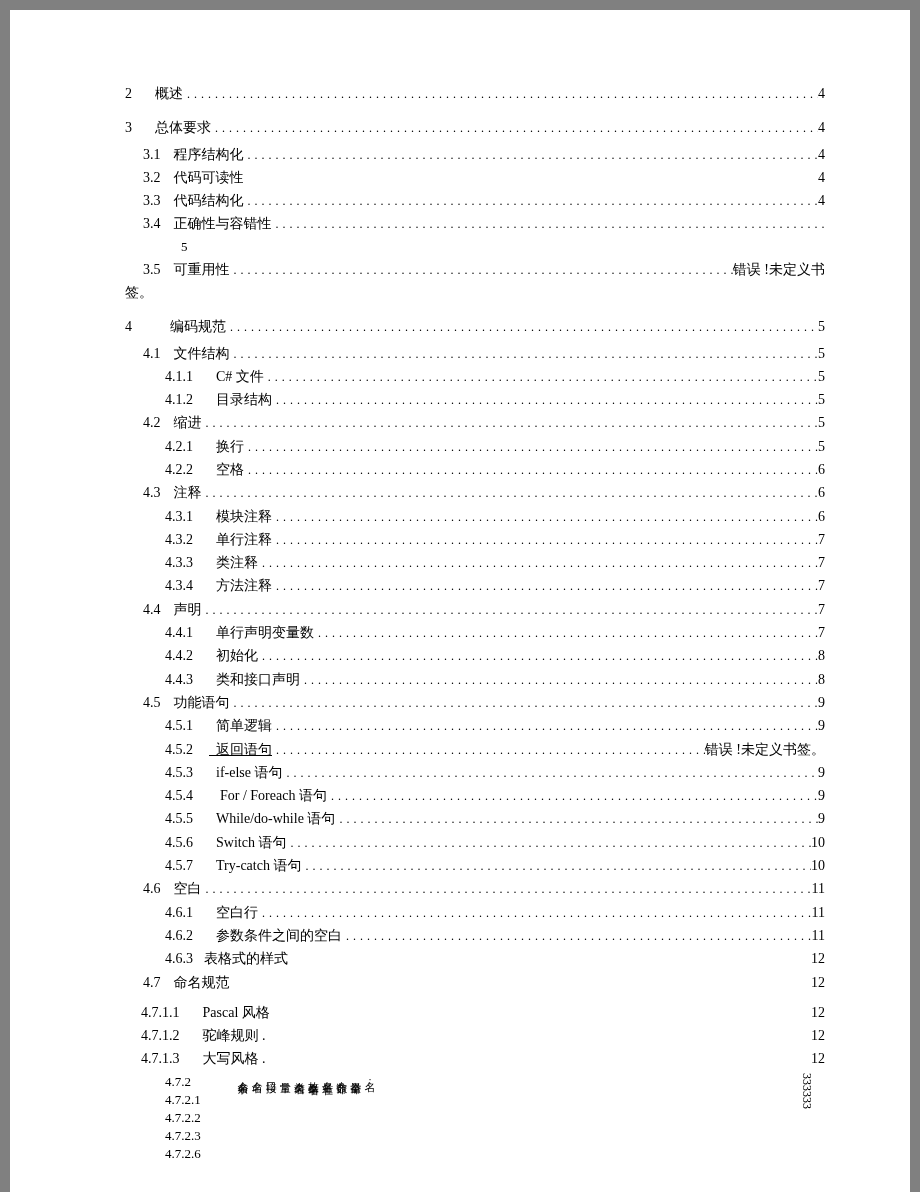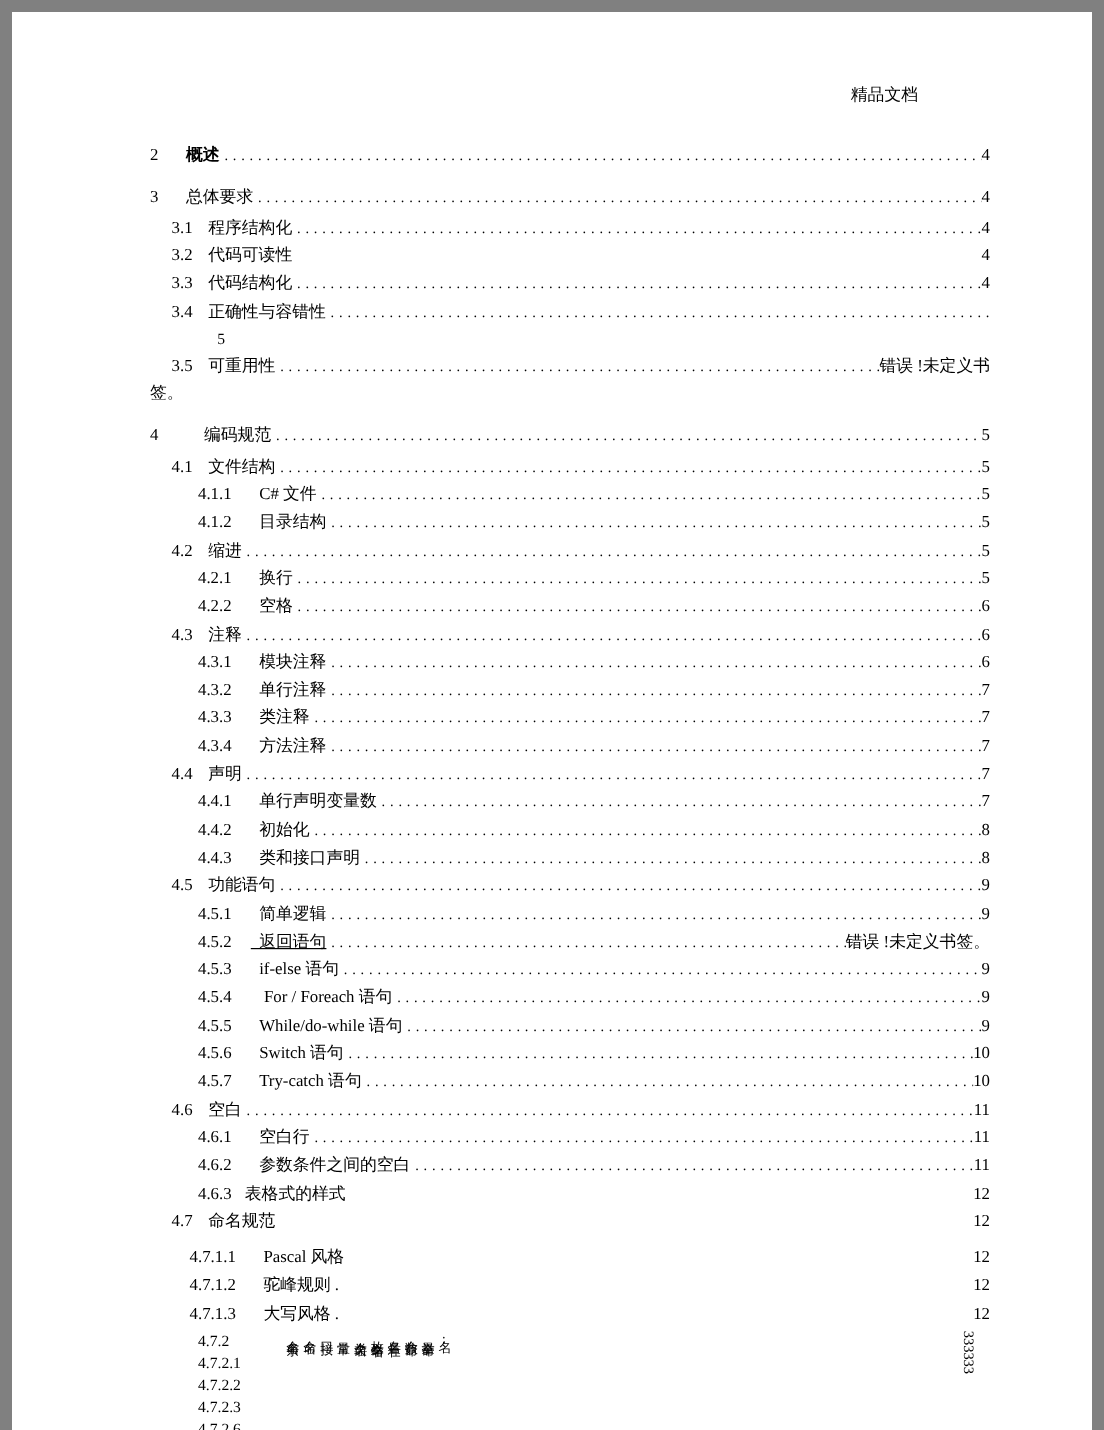--- a/index.html
+++ b/index.html
@@ -39,21 +39,21 @@
     overflow: hidden;
     letter-spacing: 4px;
     color: #000;
     padding: 0 4px;
     font-size: 12px;
   }
   .pg { flex: 0 0 auto; }
   .lvl0 { margin-left: 0; margin-top: 14px; margin-bottom: 6px; }
   .lvl1 { margin-left: 18px; }
   .lvl2 { margin-left: 40px; }
-  .lvl3 { margin-left: 33px; }
+  .lvl3 { margin-left: 16px; }
   .nodots .dots { visibility: hidden; }
   .wrap-note {
     margin-left: 0;
     margin-top: 2px;
     margin-bottom: 6px;
   }
   .sub5 { margin-left: 56px; font-size: 13px; }
   .vert-zone {
     position: relative;
     margin-left: 40px;
@@ -87,25 +87,24 @@
     top: 0;
     writing-mode: vertical-rl;
     font-size: 12px;
     letter-spacing: 0;
   }
 </style>
 </head>
 <body>
 
 <div class="page">
-  <div class="header-label">精品文档</div>
   <div id="toc-container">
       <div class="toc-row lvl0">
         <span class="num">2</span>
-        <span class="label" style="padding-left: 16px; font-weight: bold;">&nbsp;&nbsp;概述</span>
+        <span class="label" style="padding-left: 16px;">&nbsp;&nbsp;概述</span>
         <span class="dots">........................................................................................................................................................................................................</span>
         <span class="pg">4</span>
       </div>
       <div class="toc-row lvl0">
         <span class="num">3</span>
         <span class="label" style="padding-left: 16px;">&nbsp;&nbsp;总体要求</span>
         <span class="dots">........................................................................................................................................................................................................</span>
         <span class="pg">4</span>
       </div>
       <div class="toc-row lvl1">

